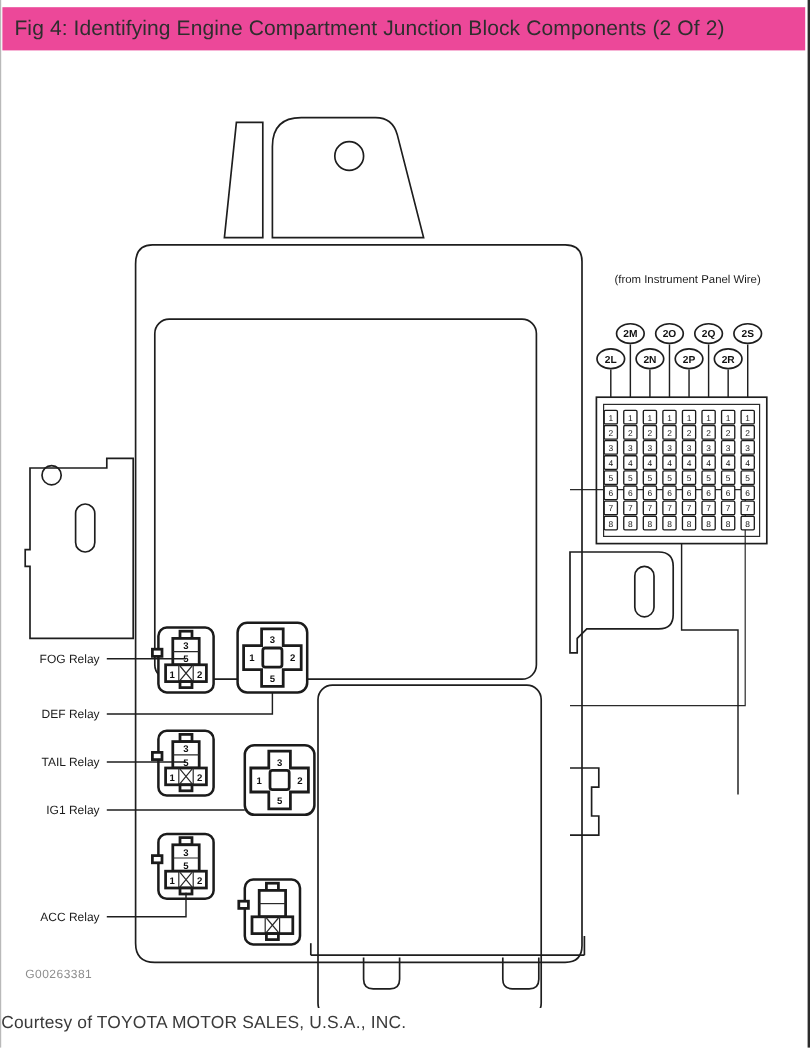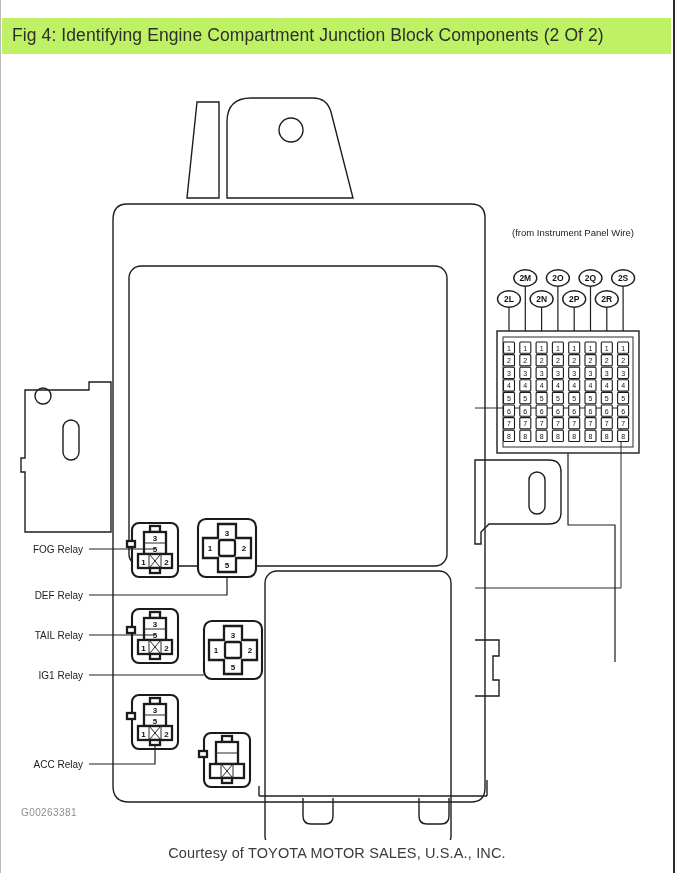--- a/index.html
+++ b/index.html
@@ -12,38 +12,37 @@
   }
   #page{
     position:absolute;inset:0;
     background:#fff;
     border-left:1px solid #b9b9b9;
     border-right:2px solid #2b2b2b;
     box-sizing:border-box;
   }
   
   #fig-header{
-    position:absolute;left:1px;top:18px;right:2px;
-    background:#bef264;
+    position:absolute;left:1px;top:6px;right:2px;
+    background:#ec4899;
     padding:6px 10px 8px 10px;
     box-sizing:border-box;
     color:#2e2e2e;
     font-size:17.5px;
     line-height:1.28;
     letter-spacing:.1px;
   }
   
   #drawing{
     position:absolute;left:0;top:80px;width:673px;height:760px;
   }
   #drawing svg{display:block;width:673px;height:760px;}
   
   #courtesy{
     position:absolute;left:0;right:0;top:845px;
-    text-align:center;
     font-size:14.5px;
     color:#3a3a3a;
     letter-spacing:.15px;
   }
   #imgcode{
     position:absolute;left:20px;top:807px;
     font-size:10px;
     color:#8d8d8d;
     letter-spacing:.4px;
   }

